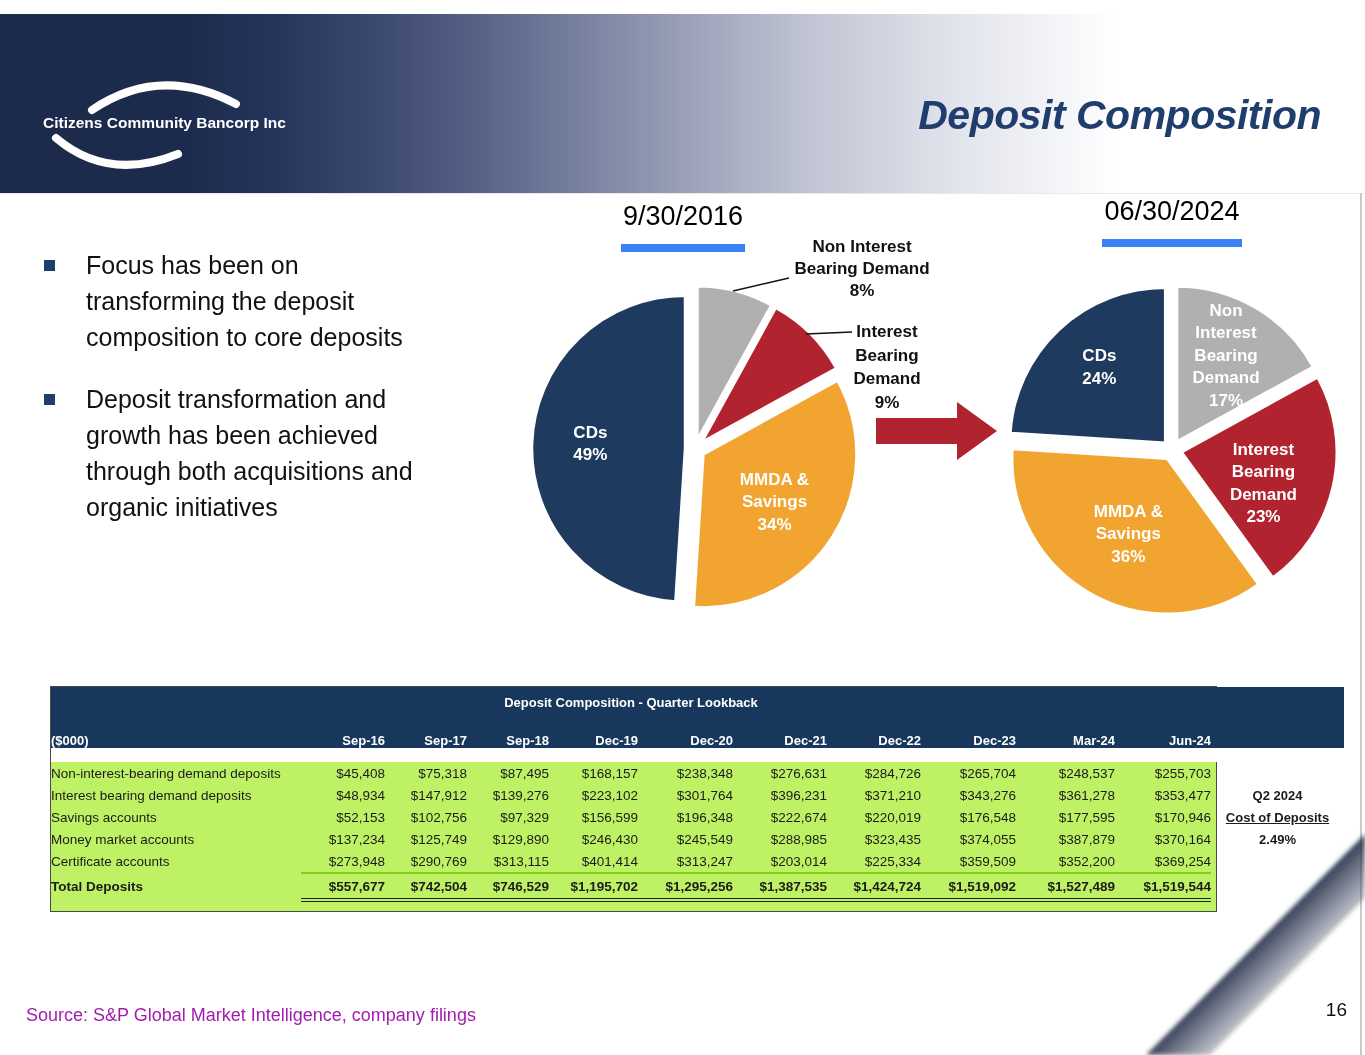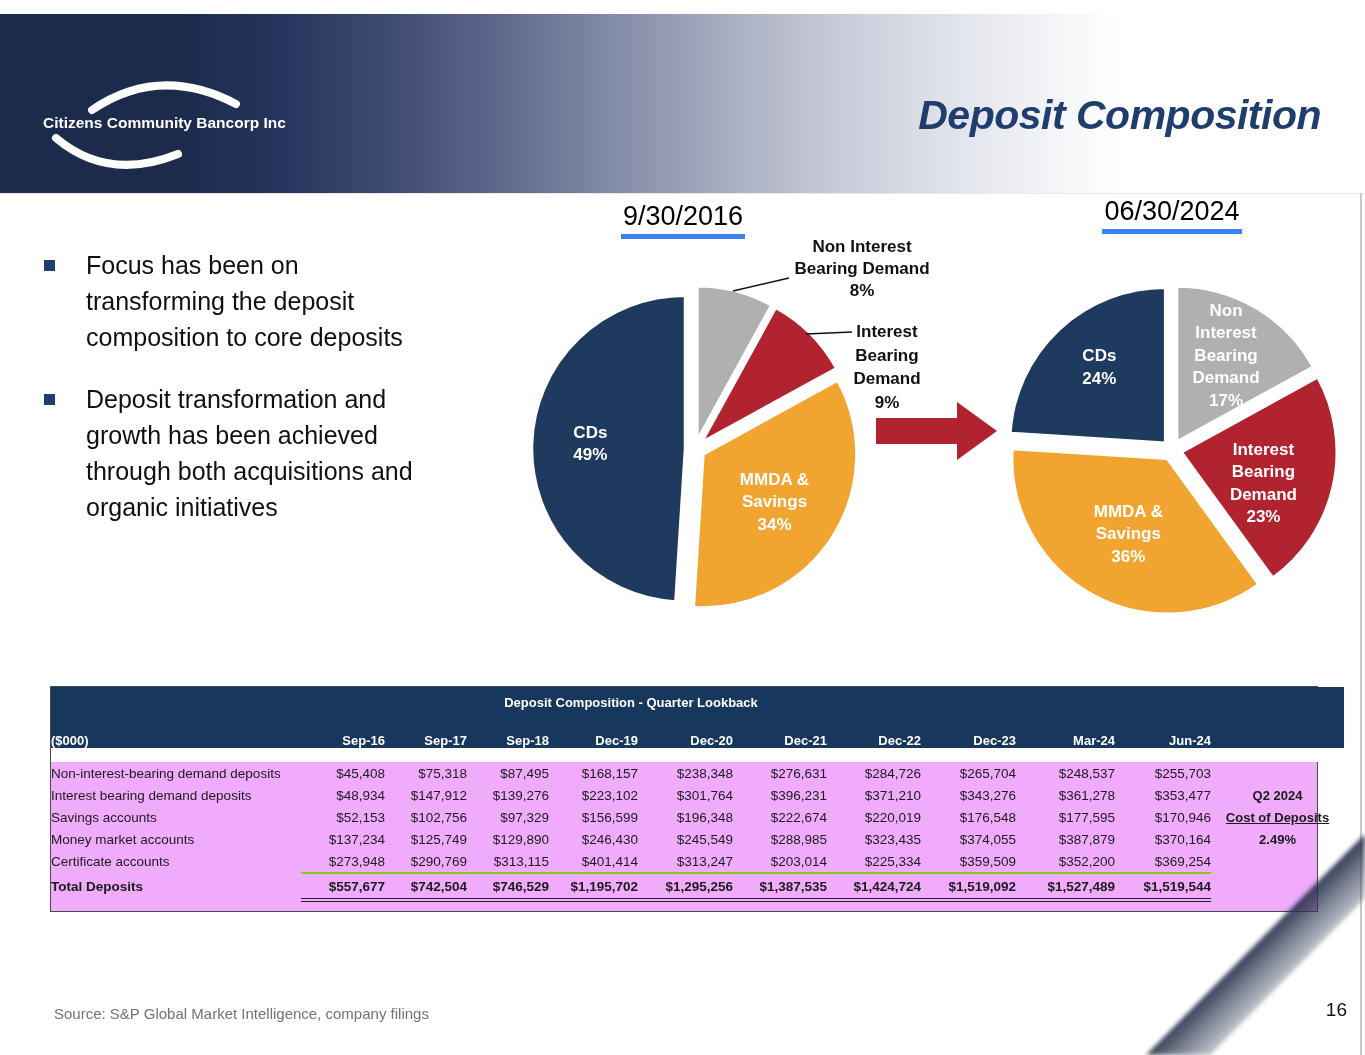--- a/index.html
+++ b/index.html
@@ -14,49 +14,49 @@
   .page-title{position:absolute;right:44px;top:92px;font-size:41px;font-weight:bold;
         color:#1f3e6e;letter-spacing:-0.5px;font-style:italic;}
   
   .bullets{position:absolute;left:38px;top:247px;width:470px;list-style:none;margin:0;padding:0;}
   .bullets li{position:relative;padding-left:48px;font-size:25px;line-height:36px;
         color:#111;margin-bottom:26px;white-space:pre-line;}
   .bullets li::before{content:"";position:absolute;left:6px;top:13px;width:11px;height:11px;
         background:#1f3e6e;}
   
   .pie-date{position:absolute;font-size:27px;color:#000;text-align:center;}
-  .pie-date span{display:inline-block;border-bottom:5px solid #3b82f6;padding:0 2px 2px 2px;}
+  .pie-date span{display:inline-block;border-bottom:8px solid #3b82f6;padding:0 2px 12px 2px;}
   .date-2016{left:583px;top:201px;width:200px;}
   .date-2024{left:1072px;top:196px;width:200px;}
   
   .callout{position:absolute;font-weight:bold;color:#111;text-align:center;white-space:pre-line;}
   .callout-nibd{left:782px;top:236px;width:160px;font-size:17px;line-height:22px;}
   .callout-ibd{left:846px;top:320px;width:82px;font-size:17px;line-height:23.5px;}
   
   .overlay{position:absolute;left:0;top:0;width:1365px;height:1055px;pointer-events:none;}
   
-  .tbl-box{position:absolute;left:50px;top:686px;width:1268px;height:226px;
-        border:1px solid #4a4a4a;box-sizing:border-box;background:#f0abfc;}
+  .tbl-box{position:absolute;left:50px;top:686px;width:1167px;height:226px;
+        border:1px solid #4a4a4a;box-sizing:border-box;background:#bef264;}
   table.lookback{border-collapse:collapse;table-layout:fixed;width:1293px;font-size:13.5px;}
   table.lookback th,table.lookback td{padding:0;margin:0;overflow:hidden;white-space:nowrap;}
   tr.navy th{background:#17375d;color:#ffffff;font-weight:bold;}
   tr.tbl-title-row th{height:30px;font-size:13px;text-align:center;}
   tr.tbl-head-row th{height:31px;font-size:13px;vertical-align:bottom;}
   th.lbl,td.lbl{text-align:left;padding-left:5px;}
   th.num,td.num{text-align:right;padding-right:2px;}
   th.note,td.note{text-align:center;font-weight:bold;font-size:13px;}
   tr.spacer td{height:14px;background:#fff;}
   tr.datarow td{height:22px;}
   tr.total td{font-weight:bold;height:24px;}
   td.uline{border-bottom:2px solid #84cc16;}
   td.dline{border-bottom:4px double #222;}
   td.nline{text-decoration:underline;}
   
   .edge-line{position:absolute;left:1360px;top:193px;width:2px;height:862px;background:#c9c9c9;}
-  .source{position:absolute;left:26px;top:1005px;font-size:15px;color:#737373;margin-left:28px;}
+  .source{position:absolute;left:26px;top:1005px;font-size:18px;color:#a21caf;}
   .page-num{position:absolute;right:18px;top:999px;font-size:19px;color:#111;}
 </style>
 </head>
 <body>
 
 <div class="slide">
 
   <div class="band">
     <svg class="logo" width="250" height="95" viewBox="0 0 250 95">
       <path d="M 56 34 Q 124 -12 200 28" fill="none" stroke="#ffffff" stroke-width="8" stroke-linecap="round"></path>

